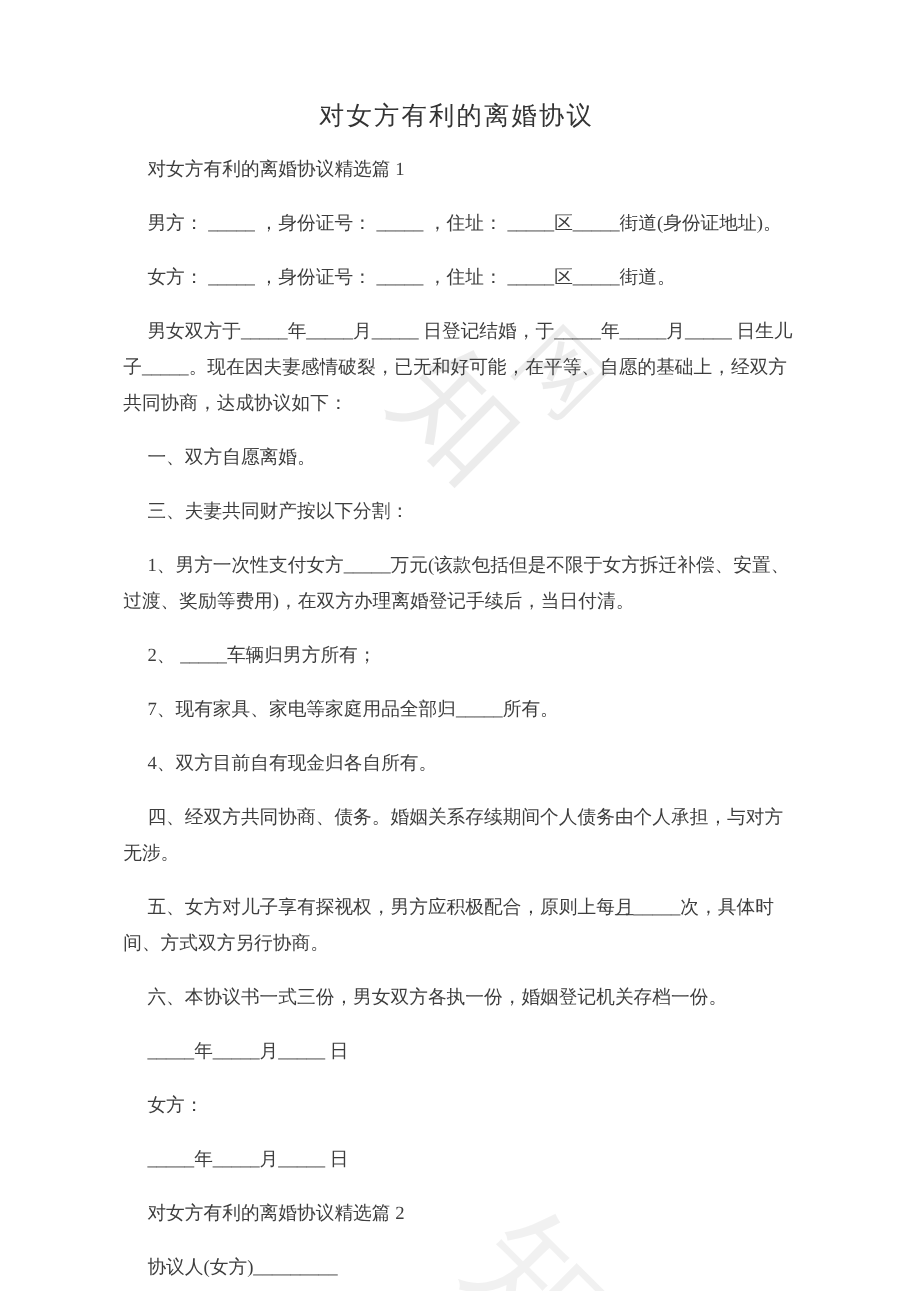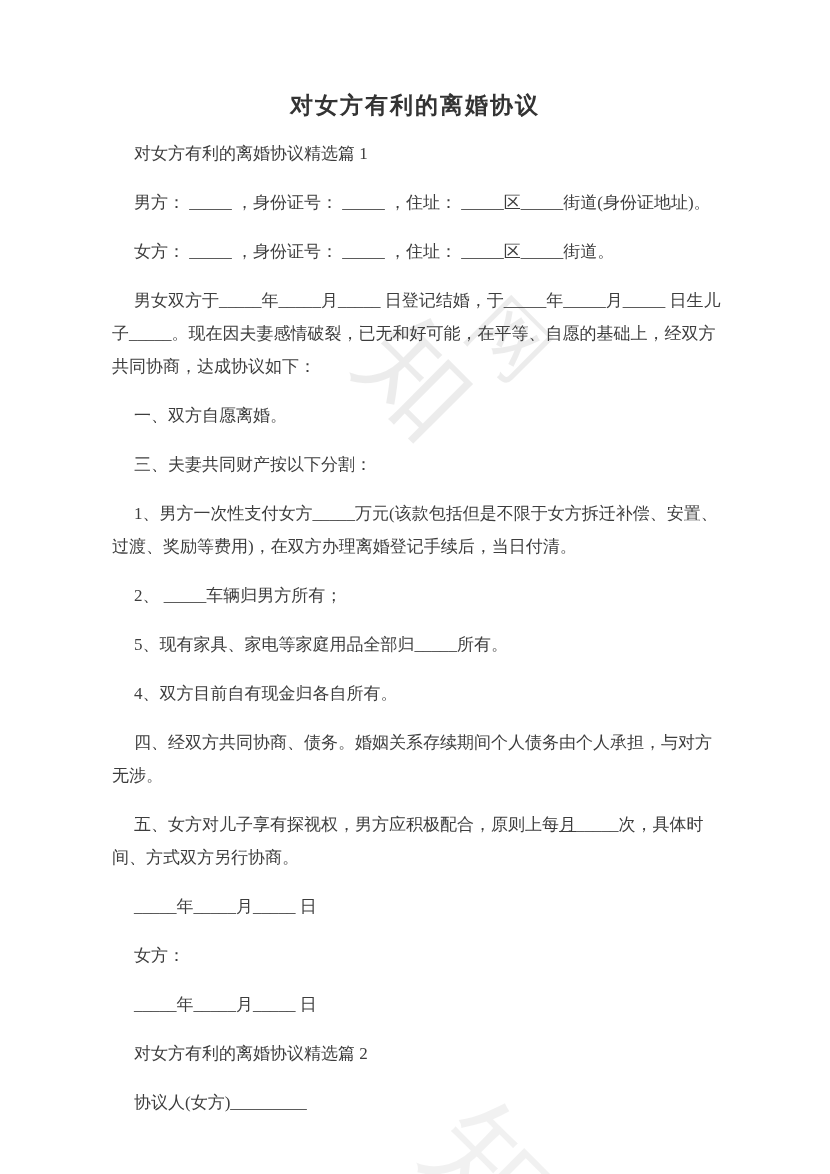--- a/index.html
+++ b/index.html
@@ -33,21 +33,21 @@
   .wm-lower  { left: 362px; top: 322px; font-size: 110px; }
   .wm-upper  { left: 472px; top: 302px; font-size: 76px;  }
   .wm-bottom { left: 430px; top: 1108px; font-size: 120px; color: rgba(0,0,0,0.055); }
   
   .doc-title {
     position: relative;
     z-index: 1;
     margin: 90px 0 0 0;
     text-align: center;
     font-size: 23px;
-    font-weight: 700;
+    font-weight: 400;
     letter-spacing: 2px;
     color: #333333;
   }
   .doc-body {
     position: relative;
     z-index: 1;
     margin: 15px 89px 0 96px;
     width: 645px;
     font-size: 17px;
     line-height: 33px;
@@ -76,26 +76,27 @@
 
   <div class="doc-body">
     <p>对女方有利的离婚协议精选篇 1</p>
     <p>男方： _____ ，身份证号： _____ ，住址： _____区_____街道(身份证地址)。</p>
     <p>女方： _____ ，身份证号： _____ ，住址： _____区_____街道。</p>
     <p>男女双方于_____年_____月_____ 日登记结婚，于_____年_____月_____ 日生儿子_____。现在因夫妻感情破裂，已无和好可能，在平等、自愿的基础上，经双方共同协商，达成协议如下：</p>
     <p>一、双方自愿离婚。</p>
     <p>三、夫妻共同财产按以下分割：</p>
     <p>1、男方一次性支付女方_____万元(该款包括但是不限于女方拆迁补偿、安置、过渡、奖励等费用)，在双方办理离婚登记手续后，当日付清。</p>
     <p>2、 _____车辆归男方所有；</p>
-    <p>5、现有家具、家电等家庭用品全部归_____所有。</p>
+    <p>7、现有家具、家电等家庭用品全部归_____所有。</p>
     <p>4、双方目前自有现金归各自所有。</p>
     <p>四、经双方共同协商、债务。婚姻关系存续期间个人债务由个人承担，与对方无涉。</p>
     <p>
       <span>五、女方对儿子享有探视权，男方应积极配合，原则上每</span><span class="u">月</span><span>_____次，具体时间、方式双方另行协商。</span>
     </p>
+    <p>六、本协议书一式三份，男女双方各执一份，婚姻登记机关存档一份。</p>
     <p>_____年_____月_____ 日</p>
     <p>女方：</p>
     <p>_____年_____月_____ 日</p>
     <p>对女方有利的离婚协议精选篇 2</p>
     <p>协议人(女方)_________</p>
   </div>
 
 </div>
 
 </body></html>

